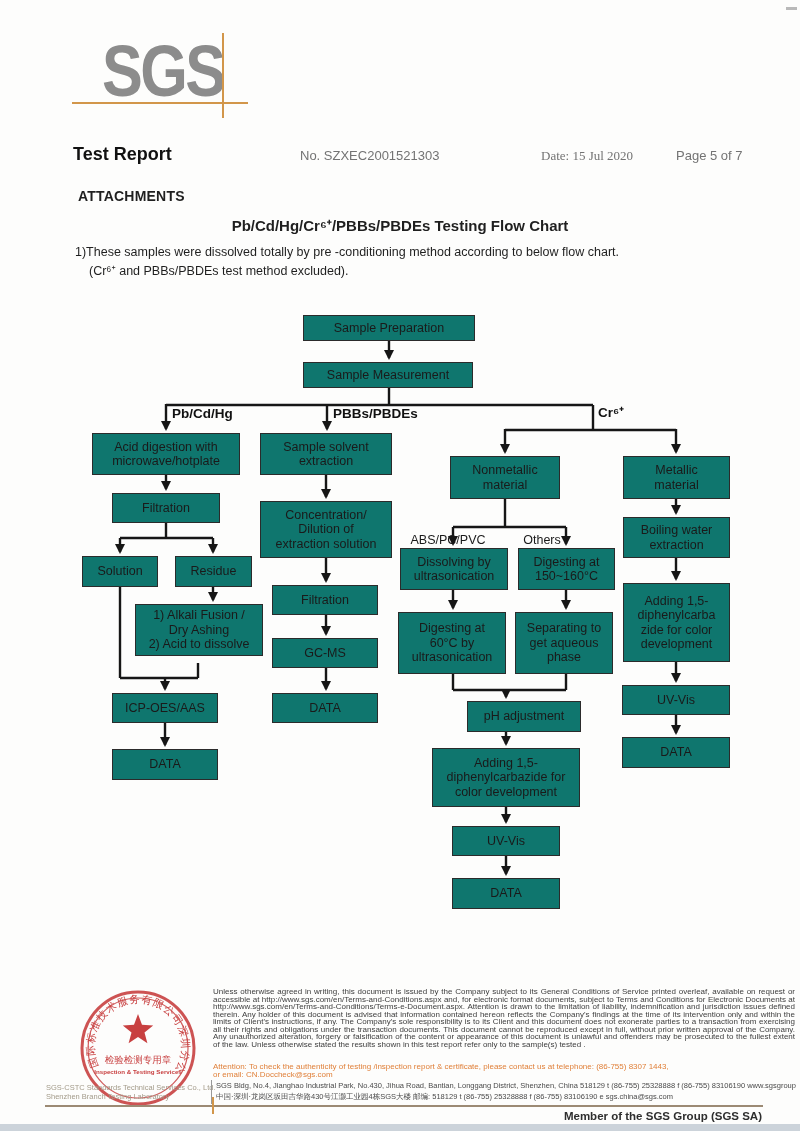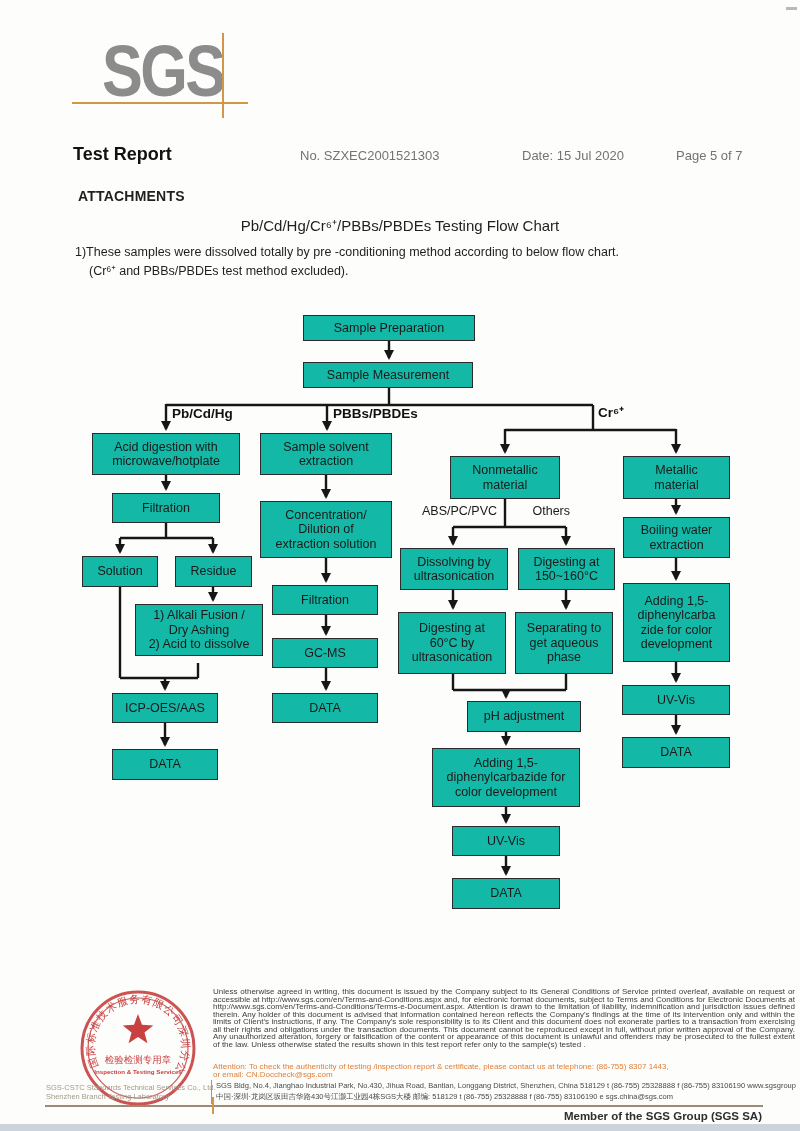--- a/index.html
+++ b/index.html
@@ -18,34 +18,34 @@
     transform:scaleX(0.85); transform-origin:left top;
   }
   .logo-hline { position:absolute; left:72px; top:102px; width:176px; height:2px; background:#d2964a; }
   .logo-vline { position:absolute; left:222px; top:33px; width:2px; height:85px; background:#d2964a; }
   .corner-mark { position:absolute; left:786px; top:7px; width:11px; height:3px; background:#b9b9b9; }
 
   .report-title { position:absolute; left:73px; top:144px; font-size:18px; font-weight:bold; color:#111; }
   .hmeta { position:absolute; top:148px; font-size:13px; color:#737373; }
 
   .attach-heading { position:absolute; left:78px; top:188px; font-size:14px; font-weight:bold; letter-spacing:0.2px; }
-  .chart-title { position:absolute; left:60px; top:215px; width:680px; text-align:center; font-size:15px; font-weight:normal; }
+  .chart-title { position:absolute; left:60px; top:215px; width:680px; text-align:center; font-size:15px; font-weight:bold; }
   .note1 { position:absolute; left:75px; top:245px; font-size:12.5px; }
   .note2 { position:absolute; left:89px; top:262px; font-size:12.5px; }
 
   
   .flow { position:absolute; left:0; top:300px; width:800px; height:631px; }
   .flow svg.connectors { position:absolute; left:0; top:0; }
   .fb {
-    position:absolute; background:#14b8a6; border:1.5px solid #2b2b2b;
+    position:absolute; background:#0f766e; border:1.5px solid #2b2b2b;
     display:flex; align-items:center; justify-content:center; text-align:center;
     font-size:12.5px; line-height:14.5px; color:#1a1a1a; white-space:pre-line; padding:12px 2px;
   }
   .blabel { position:absolute; font-size:13.5px; font-weight:bold; color:#111; }
-  .slabel { position:absolute; font-size:12.5px; color:#1a1a1a; text-align:right; }
+  .slabel { position:absolute; font-size:12.5px; color:#1a1a1a; text-align:center;margin-top:29px; }
   .connectors line, .connectors polyline { stroke:#161616; stroke-width:2.4; fill:none; }
 
   
   .disclaimer {
     position:absolute; left:213px; top:988px; width:582px;
     font-size:8px; line-height:7.55px; text-align:justify; color:#3d3d3d;
   }
   .attention {
     position:absolute; left:213px; top:1063px; width:582px;
     font-size:8px; line-height:7.8px; color:#e0803a; white-space:pre-line;
@@ -66,21 +66,21 @@
 
 <div class="page">
 
   <div class="corner-mark"></div>
   <div class="logo">SGS</div>
   <div class="logo-hline"></div>
   <div class="logo-vline"></div>
 
   <div class="report-title">Test Report</div>
   <div class="hmeta" style="left:300px;">No. SZXEC2001521303</div>
-  <div class="hmeta" style="left:522px;">Date: 15 Jul 2020</div>
+  <div class="hmeta" style="left:541px;font-family:Liberation Serif, serif;">Date: 15 Jul 2020</div>
   <div class="hmeta" style="left:676px;">Page 5 of 7</div>
 
   <div class="attach-heading">ATTACHMENTS</div>
   <div class="chart-title">Pb/Cd/Hg/Cr⁶⁺/PBBs/PBDEs Testing Flow Chart</div>
   <div class="note1">1)These samples were dissolved totally by pre -conditioning method according to below flow chart.</div>
   <div class="note2">(Cr⁶⁺ and PBBs/PBDEs test method excluded).</div>
 
   <div class="flow">
     <svg class="connectors" width="800" height="631">
       <defs>

